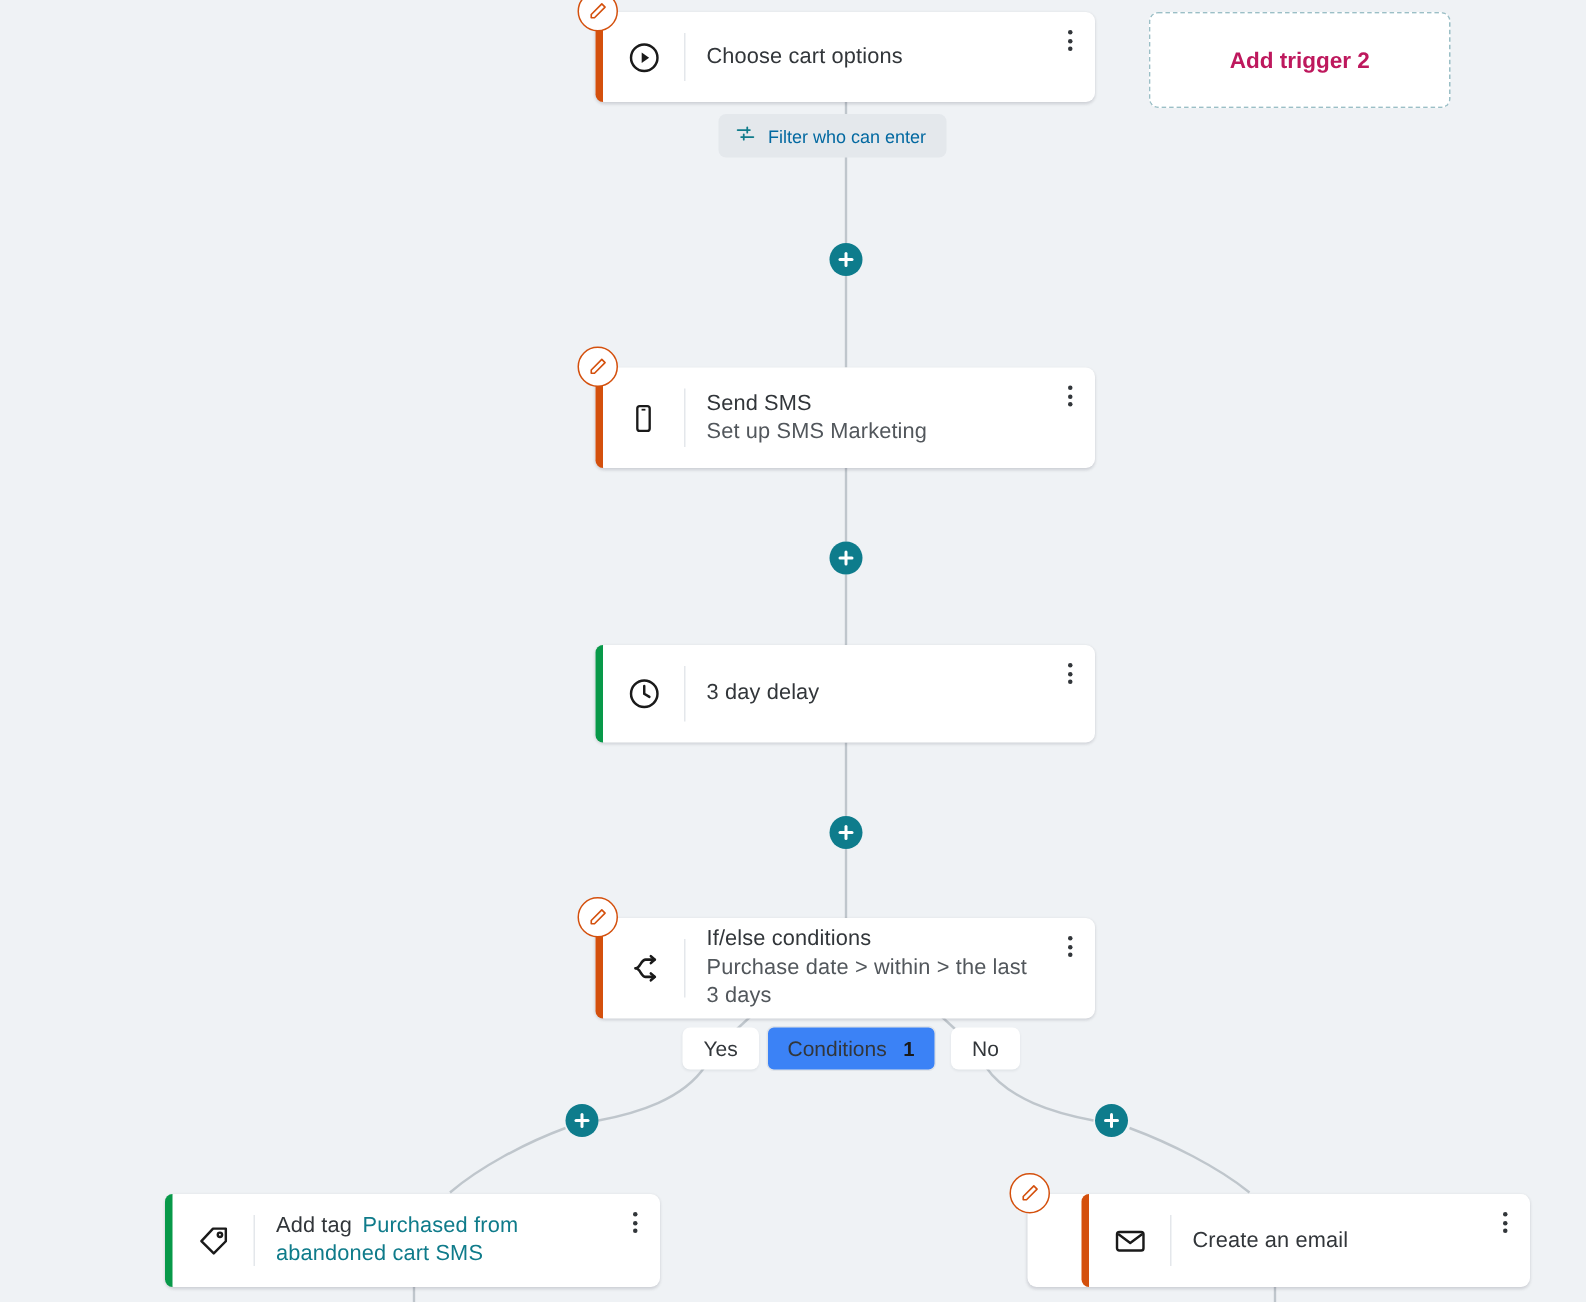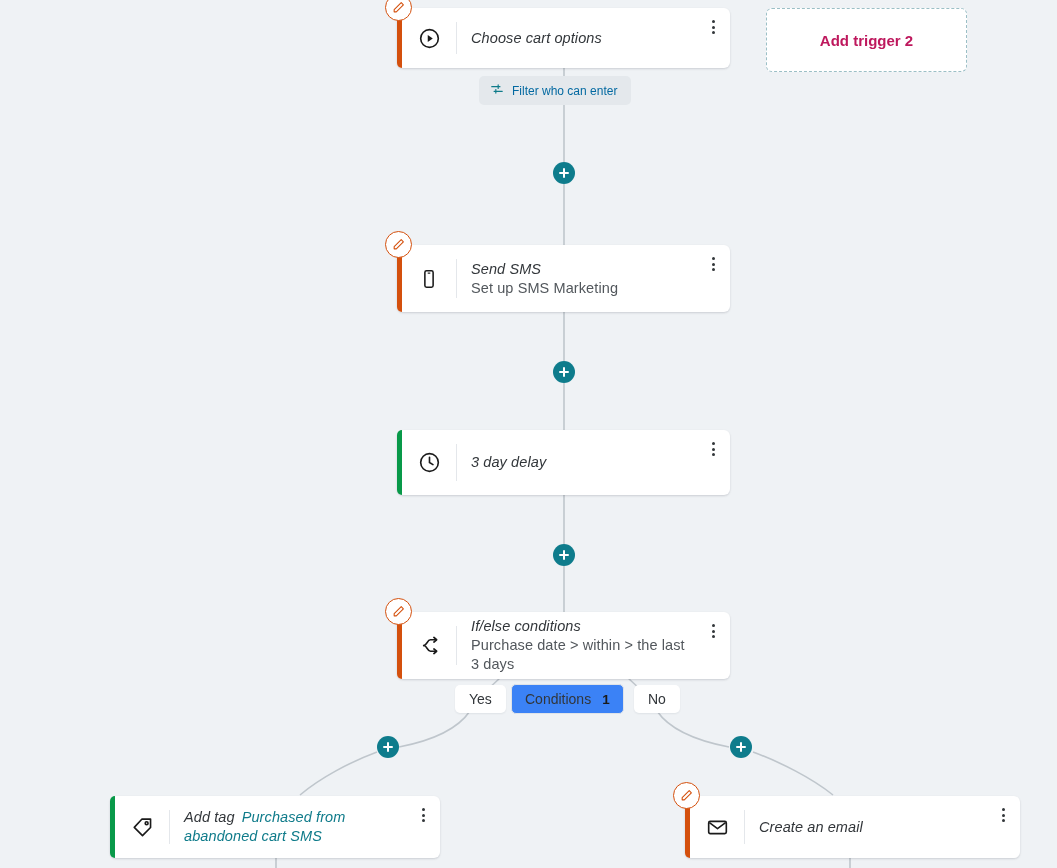--- a/index.html
+++ b/index.html
@@ -68,21 +68,20 @@
     flex-direction: column;
     justify-content: center;
     padding: 10px 34px 10px 14px;
     min-width: 0;
   }
   .node-title {
     font-size: 14.5px;
     line-height: 19px;
     color: #32363a;
     letter-spacing: .1px;
-    font-style: italic;
   }
   .node-sub {
     font-size: 14.5px;
     line-height: 19px;
     color: #52575c;
     letter-spacing: .1px;
   }
   .link-text { color: #0f7b8a; }
   .tag-flow { display: inline; }
   .tag-flow .lbl { color: #32363a; margin-right: 7px; }
@@ -396,21 +395,21 @@
         <span class="lbl">Add tag</span><span class="link-text">Purchased from abandoned cart SMS</span>
       </div>
     </div>
     <div class="kebab">
         <i></i>
         <i></i>
         <i></i>
       </div>
   </div>
 
-  <div class="node" style="left:685px; top:796px; width:335px; height:62px;">
+  <div class="node" style="left:685px; top:796px; width:335px; height:62px;padding-left:36px;">
     <div class="statusbar orange"></div>
     <div class="edit-badge">
       <svg width="13" height="13" viewBox="0 0 24 24" fill="none" stroke="#d4500d" stroke-width="2" stroke-linecap="round" stroke-linejoin="round">
         <path d="M17 3l4 4L8 20H4v-4L17 3z"></path>
       </svg>
     </div>
     <div class="node-icon">
       <svg width="23" height="23" viewBox="0 0 24 24" fill="none" stroke="#1a1a1a" stroke-width="1.7" stroke-linejoin="round">
         <rect x="2.8" y="5.6" width="18.4" height="12.8" rx="1.6"></rect>
         <path d="M3.6 7 L12 13.2 L20.4 7"></path>

